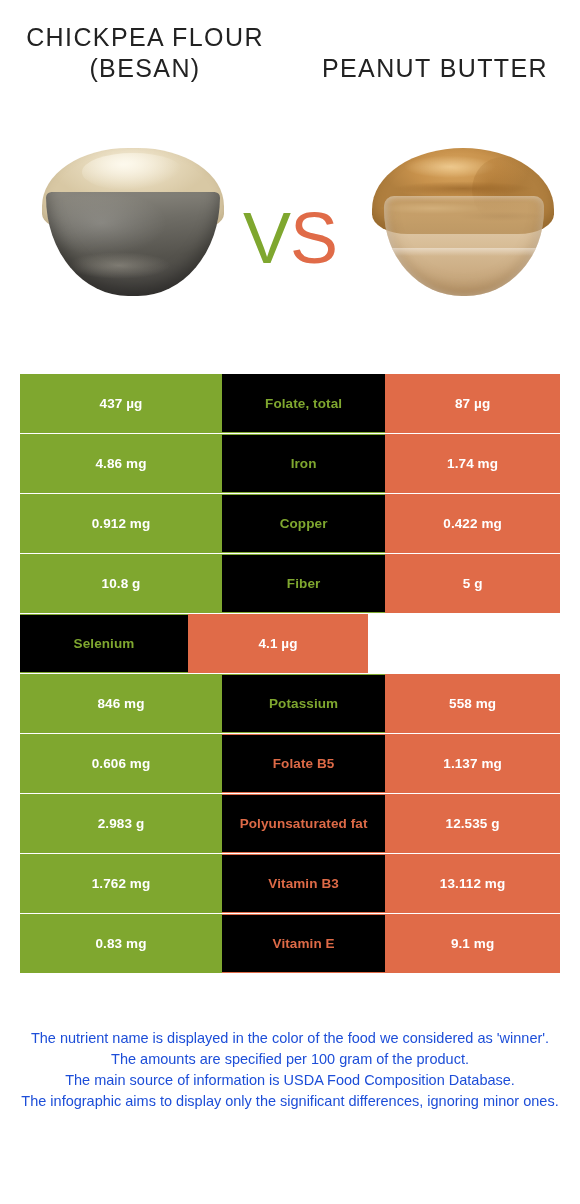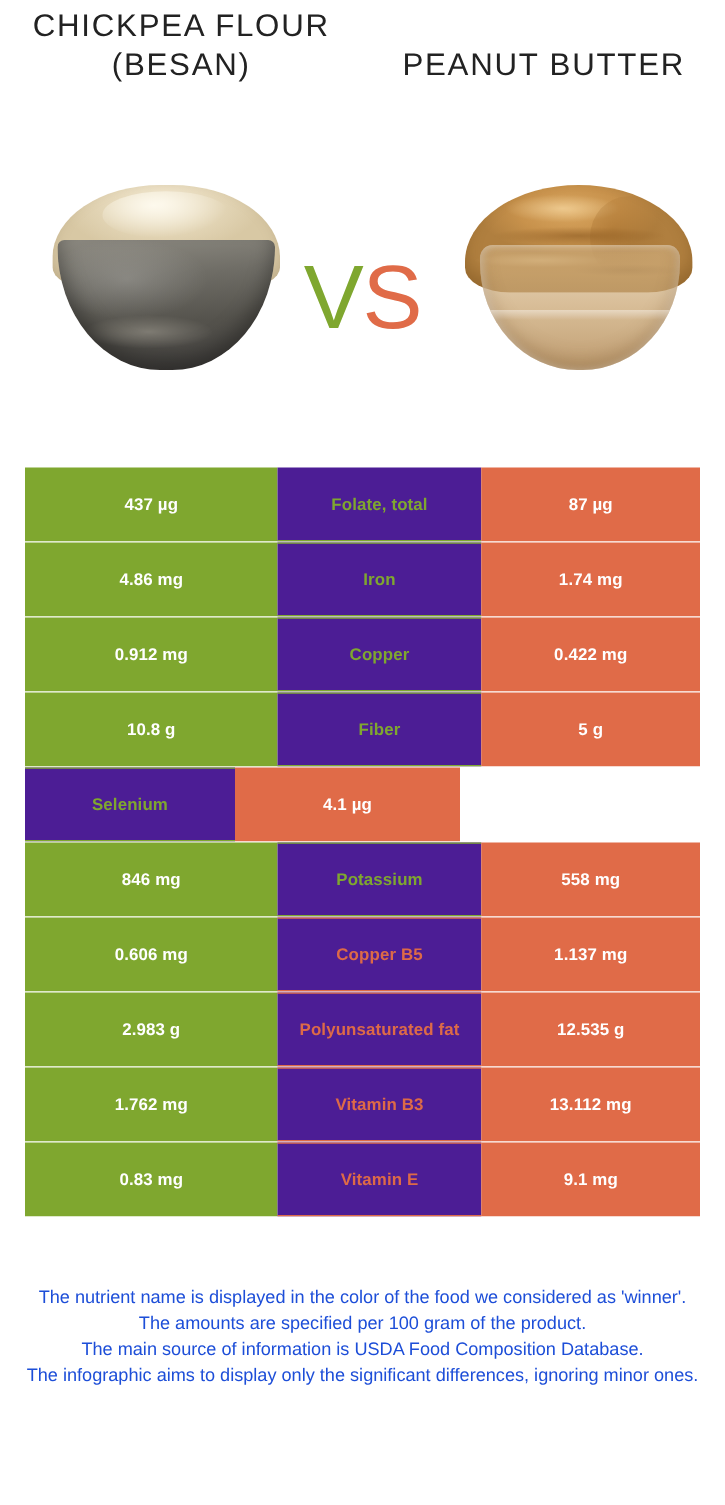--- a/index.html
+++ b/index.html
@@ -26,21 +26,21 @@
     left: 0;
     width: 580px;
     height: 132px;
     display: flex;
   }
   .title-col {
     flex: 1 1 50%;
     display: flex;
     align-items: flex-start;
     justify-content: center;
-    padding-top: 6px;
+    padding-top: 22px;
   }
   .title-text {
     font-family: "Liberation Sans", sans-serif;
     font-size: 25px;
     line-height: 31px;
     font-weight: 300;
     letter-spacing: 1.4px;
     color: #222222;
     text-transform: uppercase;
     text-align: center;
@@ -232,21 +232,21 @@
     align-items: center;
     justify-content: center;
     font-size: 13.5px;
     font-weight: 600;
     letter-spacing: .1px;
   }
   .cell.left  { width: 208px; background: #7FA72F; color: #ffffff; }
   .cell.right { width: 180px; background: #E06B48; color: #ffffff; }
   .cell.mid {
     width: 168px;
-    background: #4c1d95;
+    background: #000000;
     color: #7FA72F;
     font-weight: 700;
     border-top: 1px solid #7FA72F;
     border-bottom: 1px solid #7FA72F;
   }
   .row.pb-win .cell.mid {
     color: #DD6A47;
     border-top-color: #DD6A47;
     border-bottom-color: #DD6A47;
   }
@@ -326,21 +326,21 @@
         <div class="cell mid">Selenium</div>
         <div class="cell right">4.1 µg</div>
       </div>
       <div class="row">
         <div class="cell left">846 mg</div>
         <div class="cell mid">Potassium</div>
         <div class="cell right">558 mg</div>
       </div>
       <div class="row pb-win">
         <div class="cell left">0.606 mg</div>
-        <div class="cell mid">Copper B5</div>
+        <div class="cell mid">Folate B5</div>
         <div class="cell right">1.137 mg</div>
       </div>
       <div class="row pb-win">
         <div class="cell left">2.983 g</div>
         <div class="cell mid">Polyunsaturated fat</div>
         <div class="cell right">12.535 g</div>
       </div>
       <div class="row pb-win">
         <div class="cell left">1.762 mg</div>
         <div class="cell mid">Vitamin B3</div>

